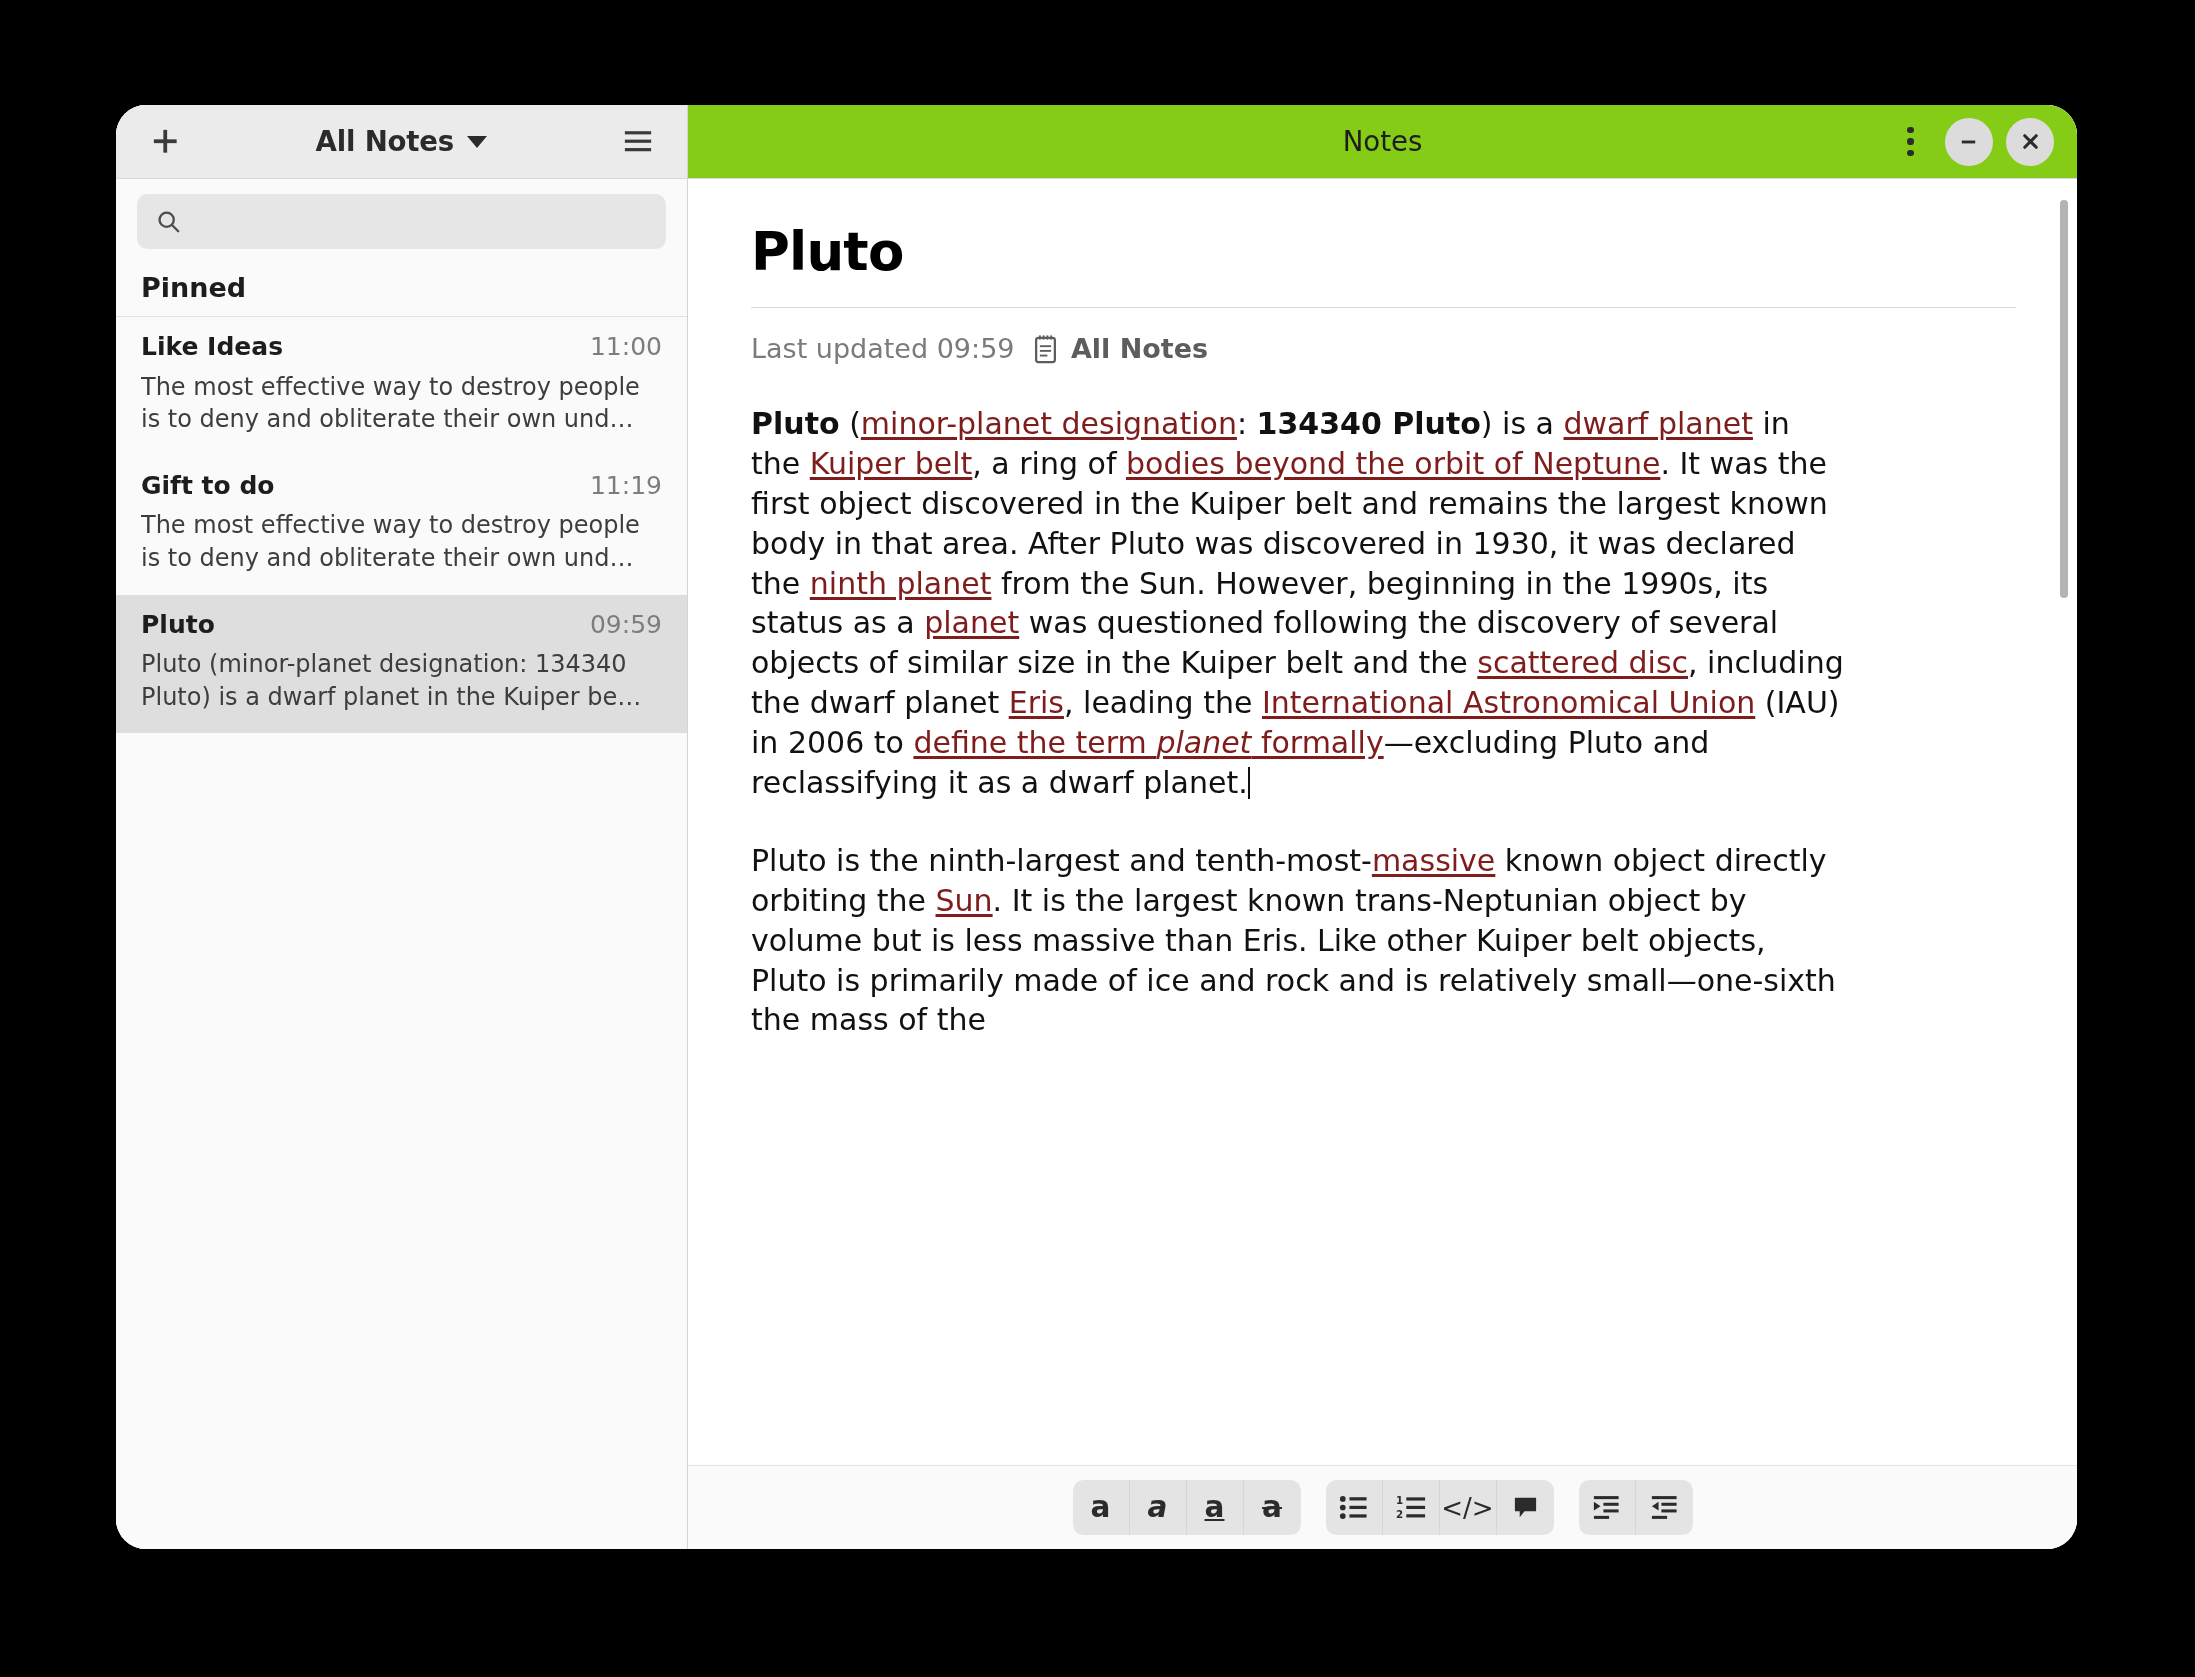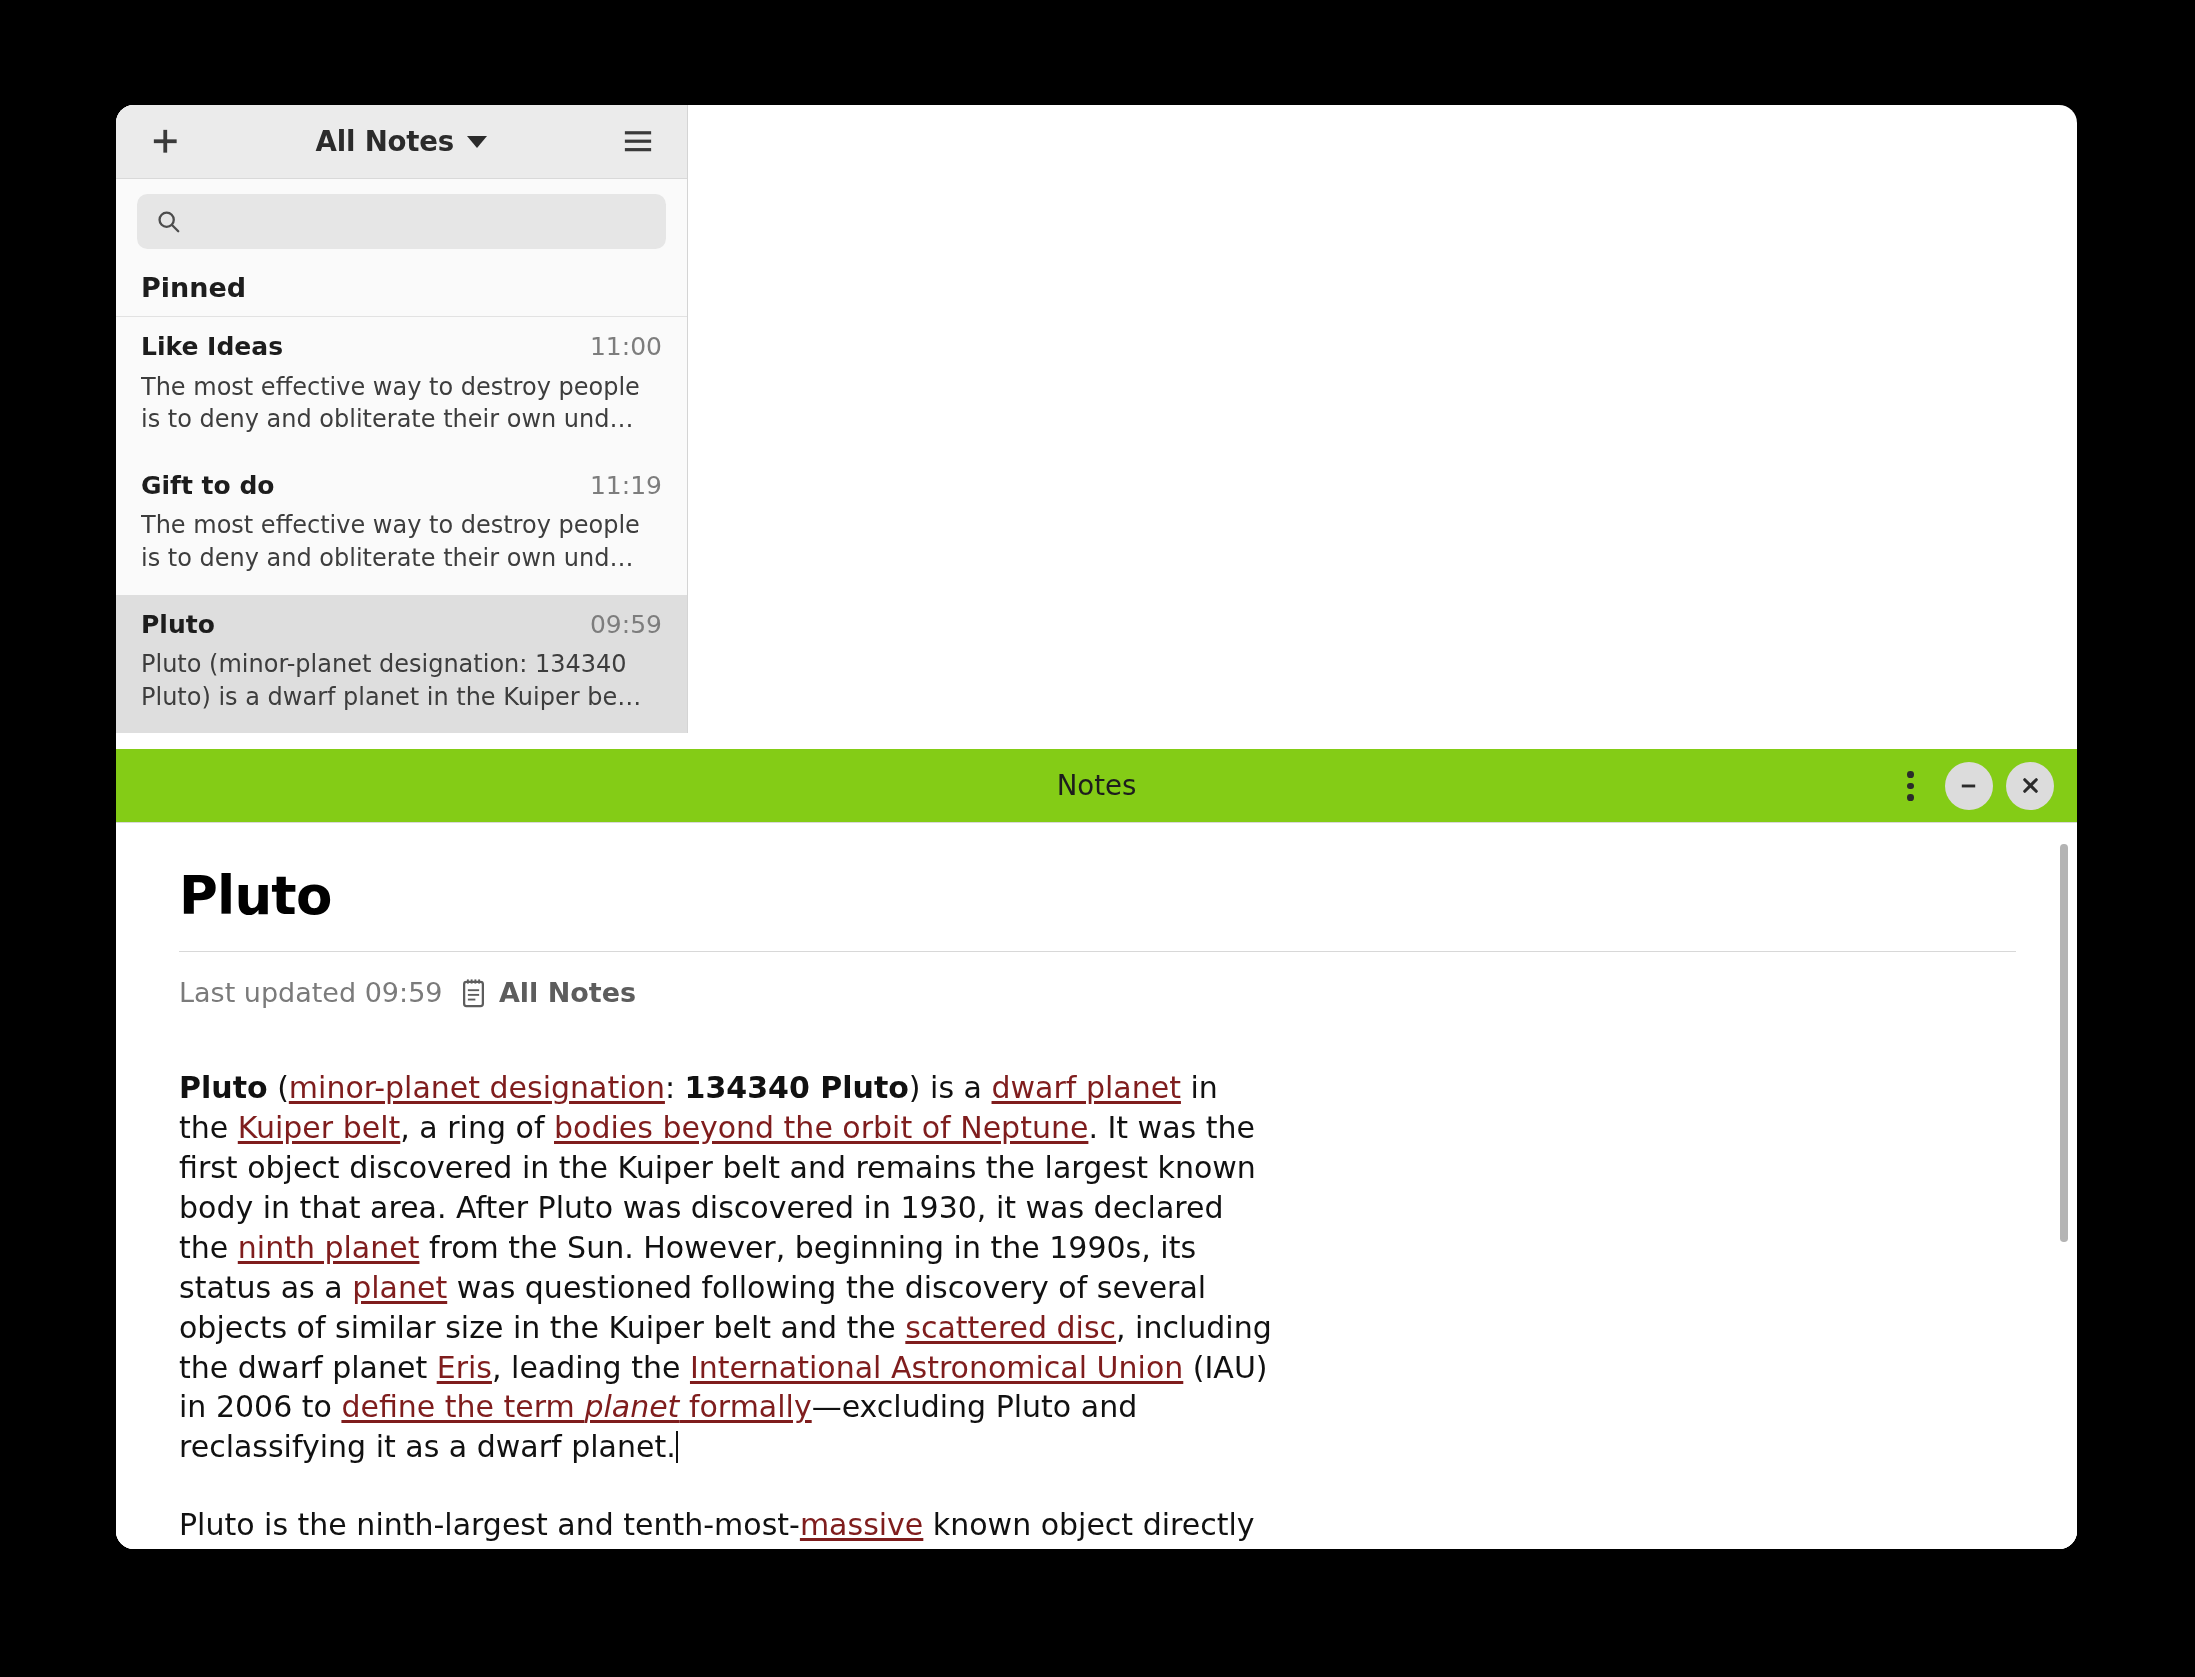--- a/index.html
+++ b/index.html
@@ -9,25 +9,24 @@
     background: #000000;
     font-family: "DejaVu Sans", "Liberation Sans", sans-serif;
     overflow: hidden;
   }
 
   #window {
     position: absolute;
     left: 116px; top: 105px;
     width: 1961px; height: 1444px;
     background: #ffffff;
-    border-radius: 18px;
+    border-radius: 30px;
     overflow: hidden;
     display: flex;
-    flex-direction: column;
-    gap: 16px;
+    flex-direction: row;
   }
 
   
   #sidebar {
     width: 572px;
     height: 100%;
     background: #fafafa;
     display: flex;
     flex-direction: column;
     border-right: 1px solid #d4d4d4;
@@ -210,21 +209,21 @@
   }
   #note-divider {
     height: 1px;
     background: #d8d8d8;
     margin: 0 0 25px 0;
   }
   #note-meta {
     display: flex;
     align-items: center;
     gap: 17px;
-    margin-bottom: 60px;
+    margin-bottom: 40px;
   }
   #meta-updated {
     font-size: 27px;
     color: #7b7b7b;
   }
   #meta-link {
     display: flex;
     align-items: center;
     gap: 12.4px;
     cursor: pointer;

